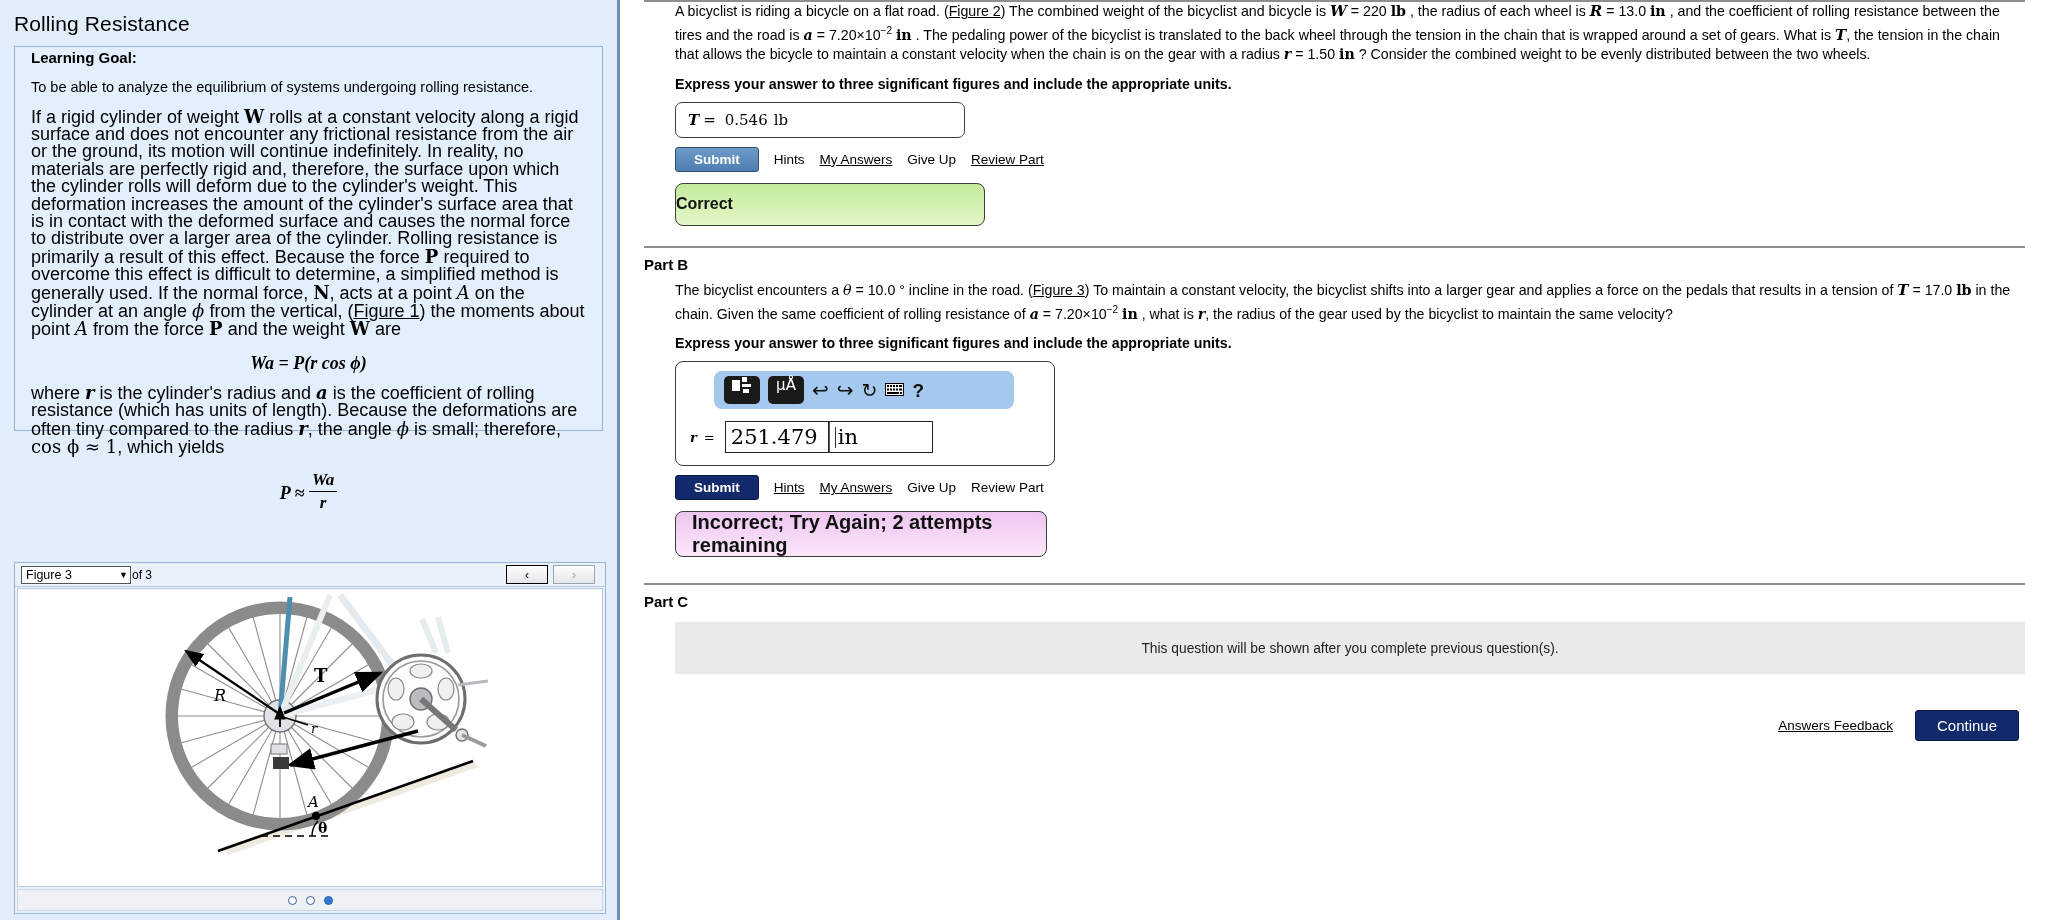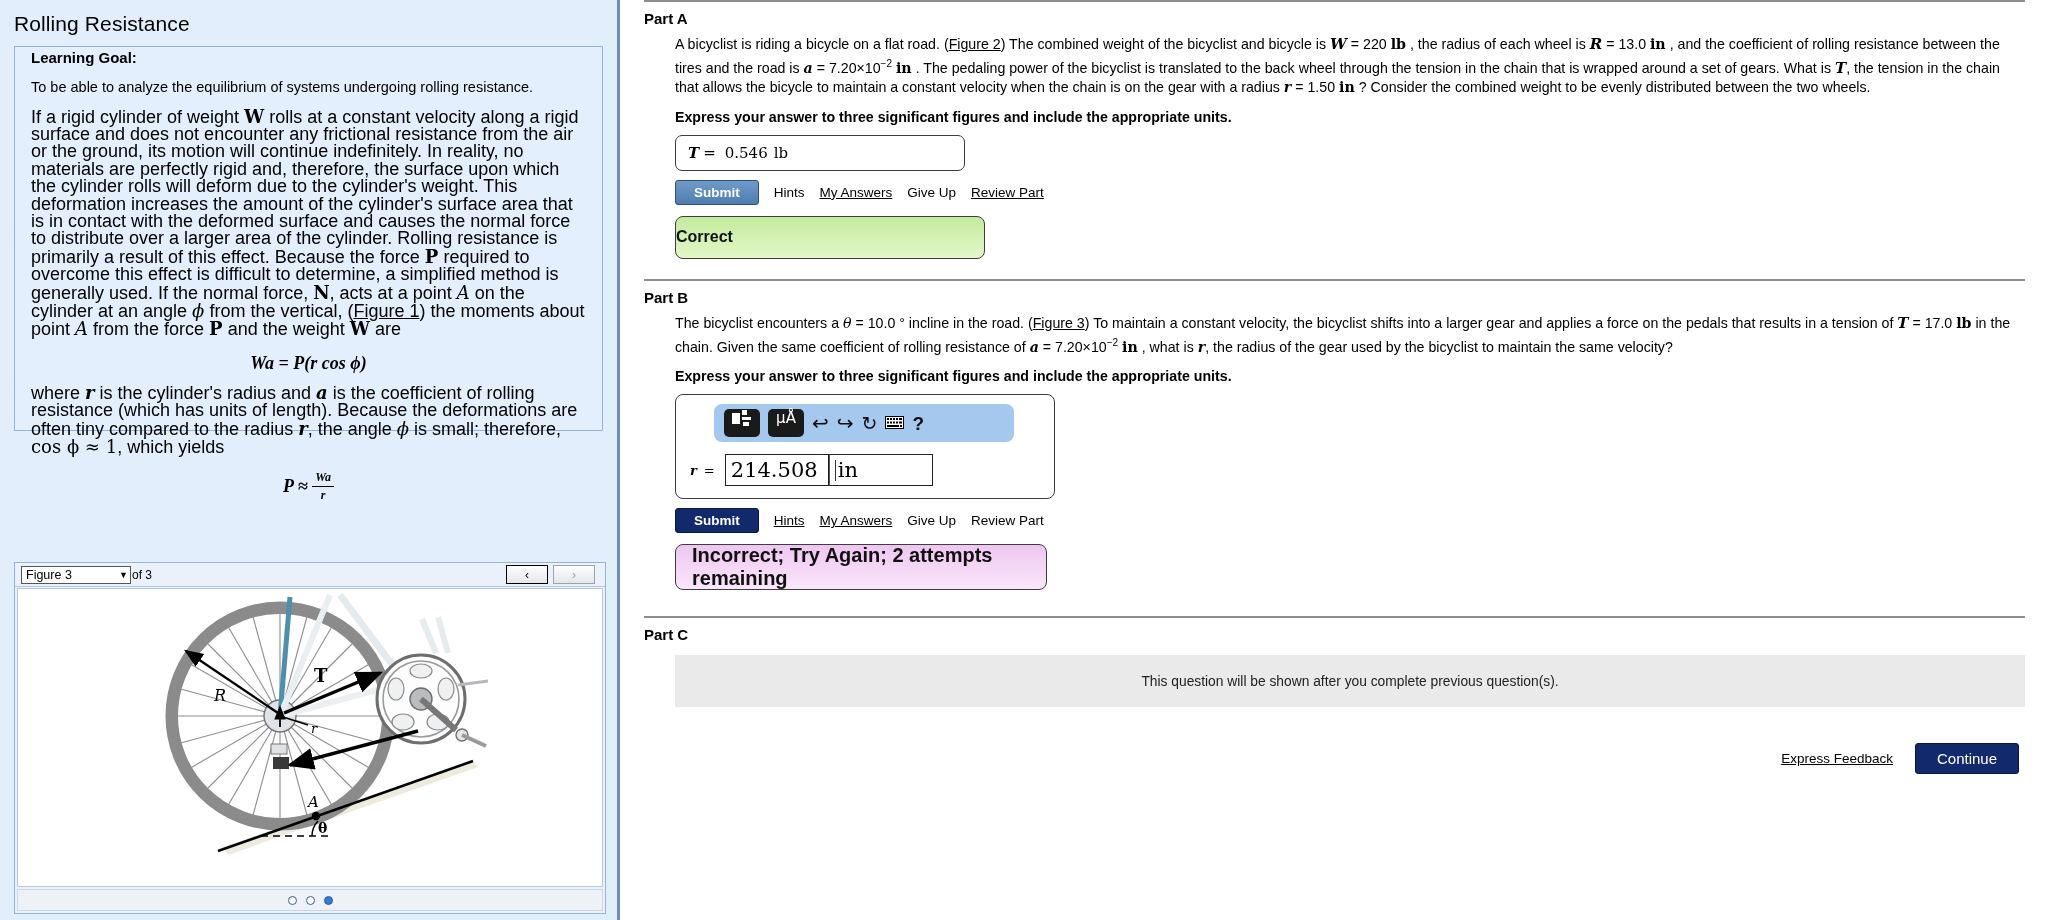--- a/index.html
+++ b/index.html
@@ -41,21 +41,21 @@
   .mathb { font-family: "DejaVu Serif", serif; font-weight: bold; }
   .mathi { font-family: "DejaVu Serif", serif; font-style: italic; }
   .mathu { font-family: "DejaVu Serif", serif; }
   .flink { text-decoration: underline; color: #000; cursor: pointer; }
   .eqn {
     text-align: center; font-family: Liberation Serif, serif;
     font-size: 18px; font-weight: bold; font-style: italic;
     margin: 14px 0 10px 0;
   }
   .eqn .nonit { font-style: normal; }
-  .frac { display: inline-block; vertical-align: -0.55em; text-align: center; font-size: 12px; }
+  .frac { display: inline-block; vertical-align: -0.55em; text-align: center; font-size: 17px; }
   .frac .num { display: block; border-bottom: 1.6px solid #000; padding: 0 3px 1px 3px; }
   .frac .den { display: block; padding: 1px 3px 0 3px; }
 
   
   #figure-widget {
     position: absolute; left: 14px; top: 562px;
     width: 592px; height: 352px;
     border: 1px solid #97b4d4;
     background: #e9f1fc;
   }
@@ -347,21 +347,20 @@
       <div class="dot"></div>
       <div class="dot"></div>
       <div class="dot on"></div>
     </div>
   </div>
 </div>
 
 <div id="right-panel">
 
   <div class="part-hr"></div>
-  <div class="part-label">Part A</div>
 
   <div class="qtext">
     <span>A bicyclist is riding a bicycle on a flat road. (</span><span class="flink">Figure 2</span><span>) The combined weight of the bicyclist and bicycle is </span><span class="mathv" style="font-size:15px">W</span><span> = 220 </span><span class="mathb">lb</span><span> , the radius of each wheel is </span><span class="mathv" style="font-size:15px">R</span><span> = 13.0 </span><span class="mathb">in</span><span> , and the coefficient of rolling resistance between the tires and the road is </span><span class="mathv">a</span><span> = 7.20×10</span><sup class="exp">−2</sup> <span class="mathb">in</span><span> . The pedaling power of the bicyclist is translated to the back wheel through the tension in the chain that is wrapped around a set of gears. What is </span><span class="mathv" style="font-size:15px">T</span><span>, the tension in the chain that allows the bicycle to maintain a constant velocity when the chain is on the gear with a radius </span><span class="mathv">r</span><span> = 1.50 </span><span class="mathb">in</span><span> ? Consider the combined weight to be evenly distributed between the two wheels.</span>
   </div>
 
   <div class="instruction">Express your answer to three significant figures and include the appropriate units.</div>
 
   <div id="partA-answerbox">
     <span class="lab">T</span>
     <span class="eq">=</span>
@@ -423,21 +422,21 @@
           </g>
         </svg>
       </span>
       <span class="mb-icon" style="font-size:19px;font-weight:bold">?</span>
     </div>
 
     <div id="partB-inputrow">
       <span class="rlab">r</span>
       <span class="rlab" style="font-style:normal;font-weight:normal;margin-right:10px">=</span>
       <div class="bx" id="val-box">
-        <span>214.508</span>
+        <span>251.479</span>
       </div>
       <div class="bx" id="unit-box">
         <span class="caretbar"></span>
         <span>in</span>
       </div>
     </div>
   </div>
 
   <div class="action-row">
     <div class="btn-submit-navy">Submit</div>
@@ -447,16 +446,16 @@
     <span class="lnk nu">Review Part</span>
   </div>
 
   <div class="feedback-incorrect">Incorrect; Try Again; 2 attempts remaining</div>
 
   <div class="part-hr" style="margin-top:26px"></div>
   <div class="part-label">Part C</div>
   <div id="partC-notice">This question will be shown after you complete previous question(s).</div>
 
   <div id="footer-row">
-    <span class="lnk u">Express Feedback</span>
+    <span class="lnk u">Answers Feedback</span>
     <div id="continue-btn">Continue</div>
   </div>
 </div>
 
 </body></html>

